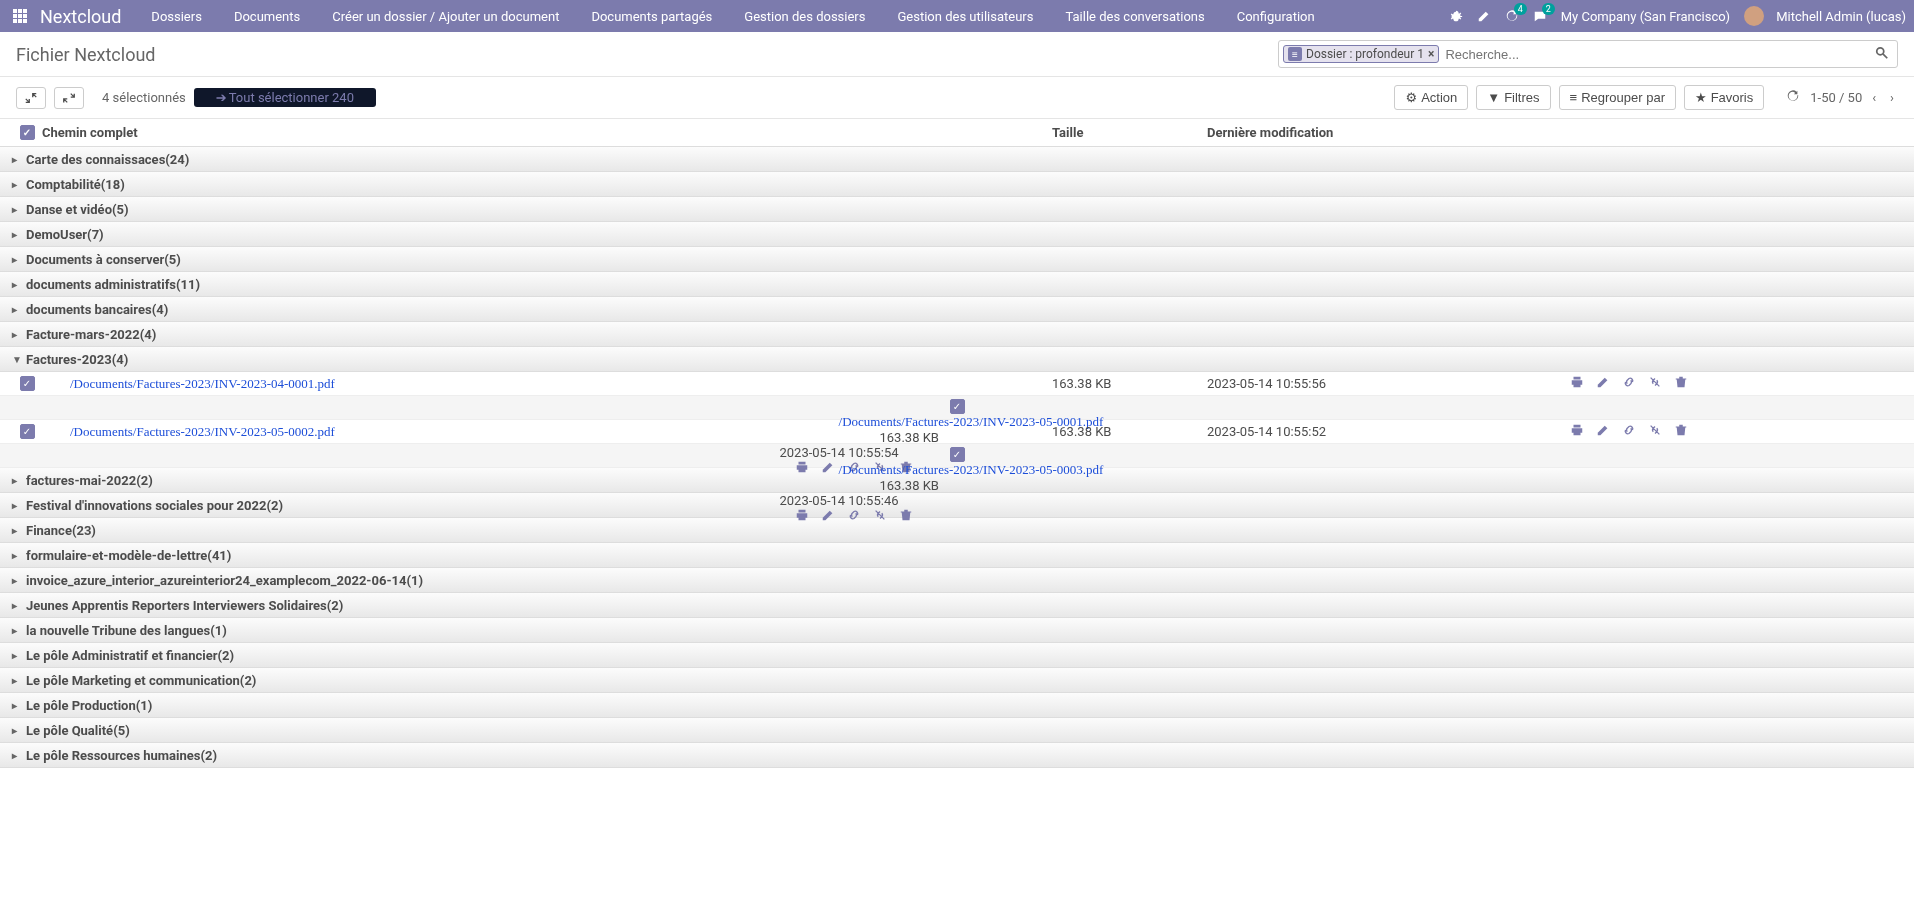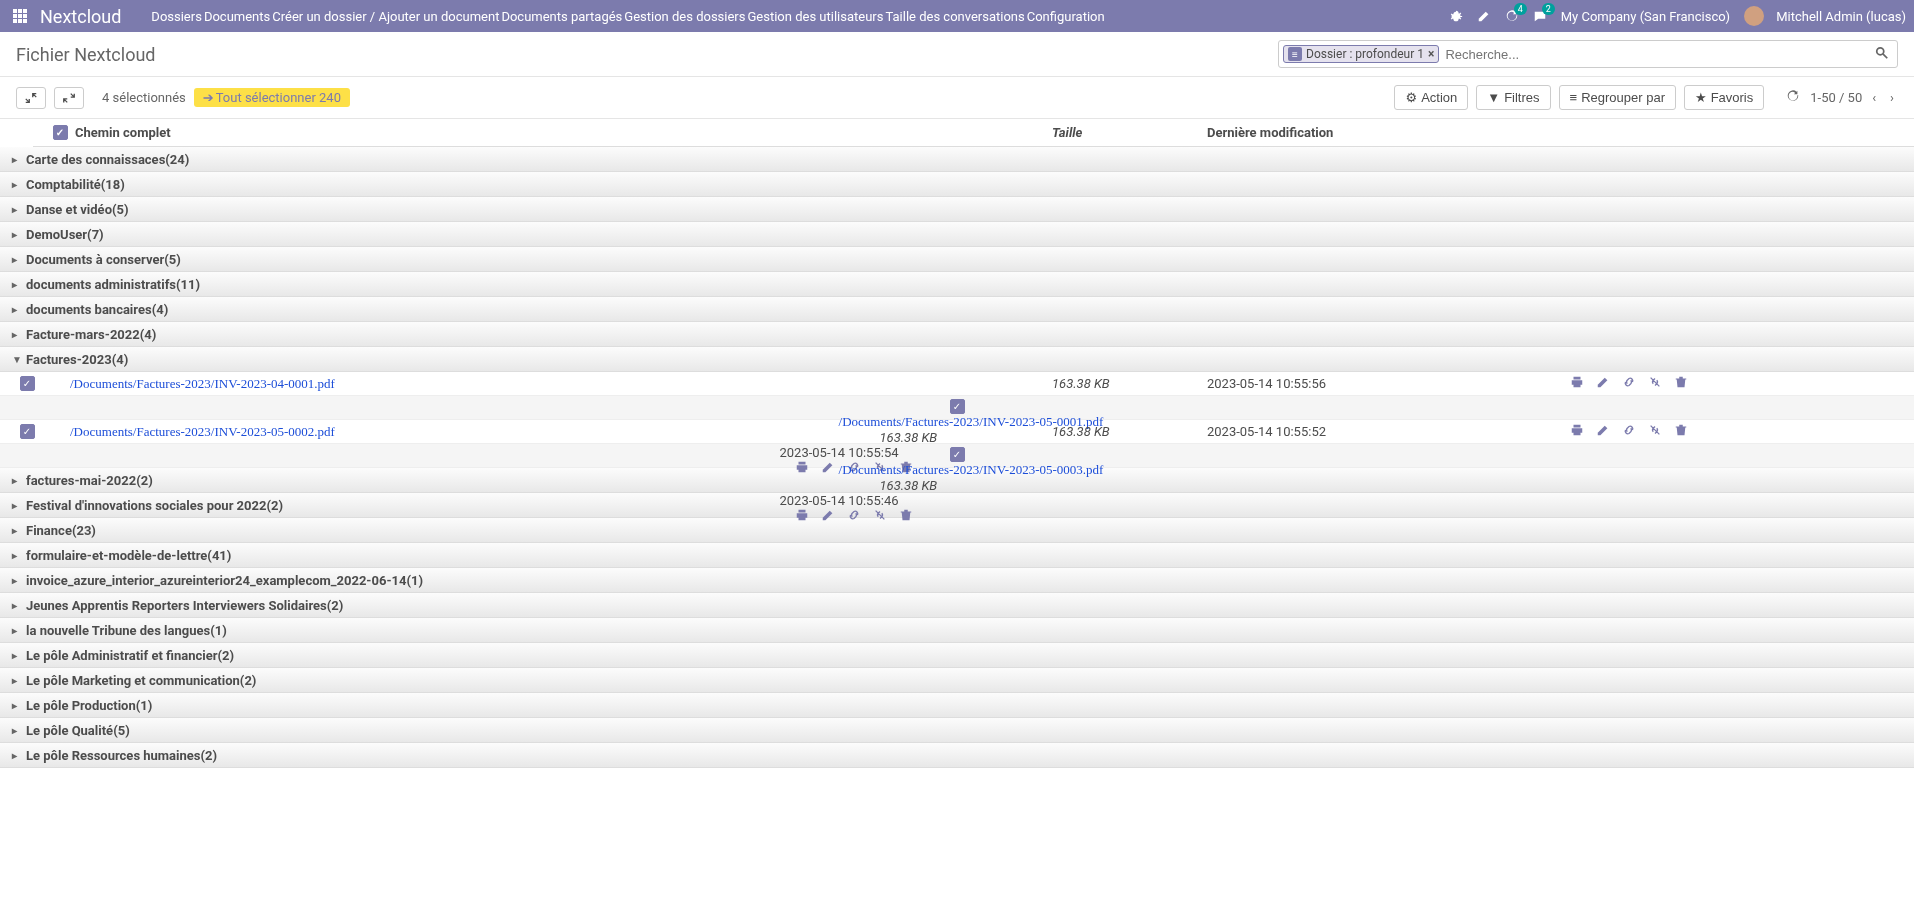--- a/index.html
+++ b/index.html
@@ -2,21 +2,21 @@
 <html><head>
 <meta charset="utf-8">
 <style>
 * { box-sizing: border-box; margin: 0; padding: 0; }
 body { font-family: -apple-system, BlinkMacSystemFont, "Segoe UI", Roboto, Arial, sans-serif; font-size: 13px; color: #4c4c4c; background: #fff; }
 
 
 .navbar { background: #7c7bad; color: #fff; height: 30px; display: flex; align-items: center; padding: 16px 8px; }
 .navbar .apps-icon { width: 24px; height: 24px; display: flex; align-items: center; justify-content: center; cursor: pointer; margin-right: 8px; }
 .navbar .brand { font-size: 18px; font-weight: 400; margin-right: 30px; cursor: pointer; }
-.navbar .menu { display: flex; gap: 2px; flex: 1; }
+.navbar .menu { display: flex; gap: 32px; flex: 1; }
 .navbar .menu-item { color: #fff; cursor: pointer; font-size: 13px; }
 .navbar .right { display: flex; align-items: center; gap: 14px; }
 .navbar .icon-btn { position: relative; cursor: pointer; color:#fff; display:flex; align-items:center; }
 .navbar .badge { position: absolute; top: -6px; right: -8px; background: #00a09d; color: #fff; font-size: 9px; border-radius: 8px; padding: 1px 4px; min-width:12px; text-align:center; }
 .navbar .company { cursor: pointer; }
 .navbar .user { display: flex; align-items: center; gap: 12px; cursor: pointer; }
 .navbar .avatar { width: 20px; height: 20px; border-radius: 50%; background: #d0a080; display:inline-block; }
 
 
 .header { display: flex; align-items: center; justify-content: space-between; padding: 8px 16px; border-bottom: 1px solid #e5e5e5; }
@@ -27,31 +27,31 @@
 .search-tag .close-x { cursor:pointer; font-weight:bold; color:#555; }
 .searchbox input { border: none; outline: none; flex: 1; padding: 0 6px; font-size:13px; color:#888; }
 .searchbox .search-icon { cursor:pointer; color:#666; padding:0 4px; }
 
 
 .ctrl { display: flex; align-items: center; padding: 8px 16px; border-bottom: 1px solid #e5e5e5; }
 .ctrl .left { display: flex; align-items: center; gap: 8px; }
 .btn { background: #fff; border: 1px solid #ccc; border-radius: 3px; padding: 4px 10px; cursor: pointer; font-size: 13px; color:#4c4c4c; display:inline-flex; align-items:center; gap:4px; }
 .btn-sm { padding: 3px 7px; }
 .sel-info { color:#666; margin-left:10px; }
-.link-action { color:#7c7bad; cursor:pointer; background:#fde047; padding:2px 9px; border-radius:3px; }
+.link-action { color:#7c7bad; cursor:pointer; background:#0f172a; padding:2px 22px; border-radius:3px; }
 .link-action .arrow-icon { margin-right:2px; }
 .ctrl .right { margin-left: auto; display: flex; align-items: center; gap: 8px; }
 .pager { display:flex; align-items:center; gap:6px; color:#666; margin-left:10px; }
 .pager .nav-icn { cursor:pointer; padding:2px 4px; }
 
 
-.tbl-head { display:flex; background:#fff; border-bottom:1px solid #ddd; padding:6px 12px; font-weight:bold; color:#4c4c4c; font-size:13px;margin-left:33px; }
+.tbl-head { display:flex; background:#fff; border-bottom:1px solid #ddd; padding:6px 12px; font-weight:bold; color:#4c4c4c; font-size:13px; }
 .col-check { width: 30px; display:flex; justify-content:center; }
 .col-path { flex: 1; }
-.col-size { width: 155px; font-style: italic; }
+.col-size { width: 155px; }
 .col-date { width: 355px; }
 .col-actions { width: 340px; }
 .chk { width:15px; height:15px; border:1px solid #aaa; border-radius:2px; background:#fff; cursor:pointer; display:inline-flex; align-items:center; justify-content:center; }
 .chk.checked { background:#7c7bad; border-color:#7c7bad; color:#fff; }
 .chk.checked::after { content:"✓"; font-size:10px; line-height:1; }
 
 
 .group-row { display:flex; align-items:center; padding:4px 12px; font-weight:bold; color:#4c4c4c; cursor:pointer; background:linear-gradient(#fcfcfc,#e8e8e8); border-bottom:1px solid #ddd; height:25px; }
 .group-row .caret { width:12px; display:inline-block; font-size:10px; color:#666; margin-right:2px; }
 .group-count { font-weight:bold; }

